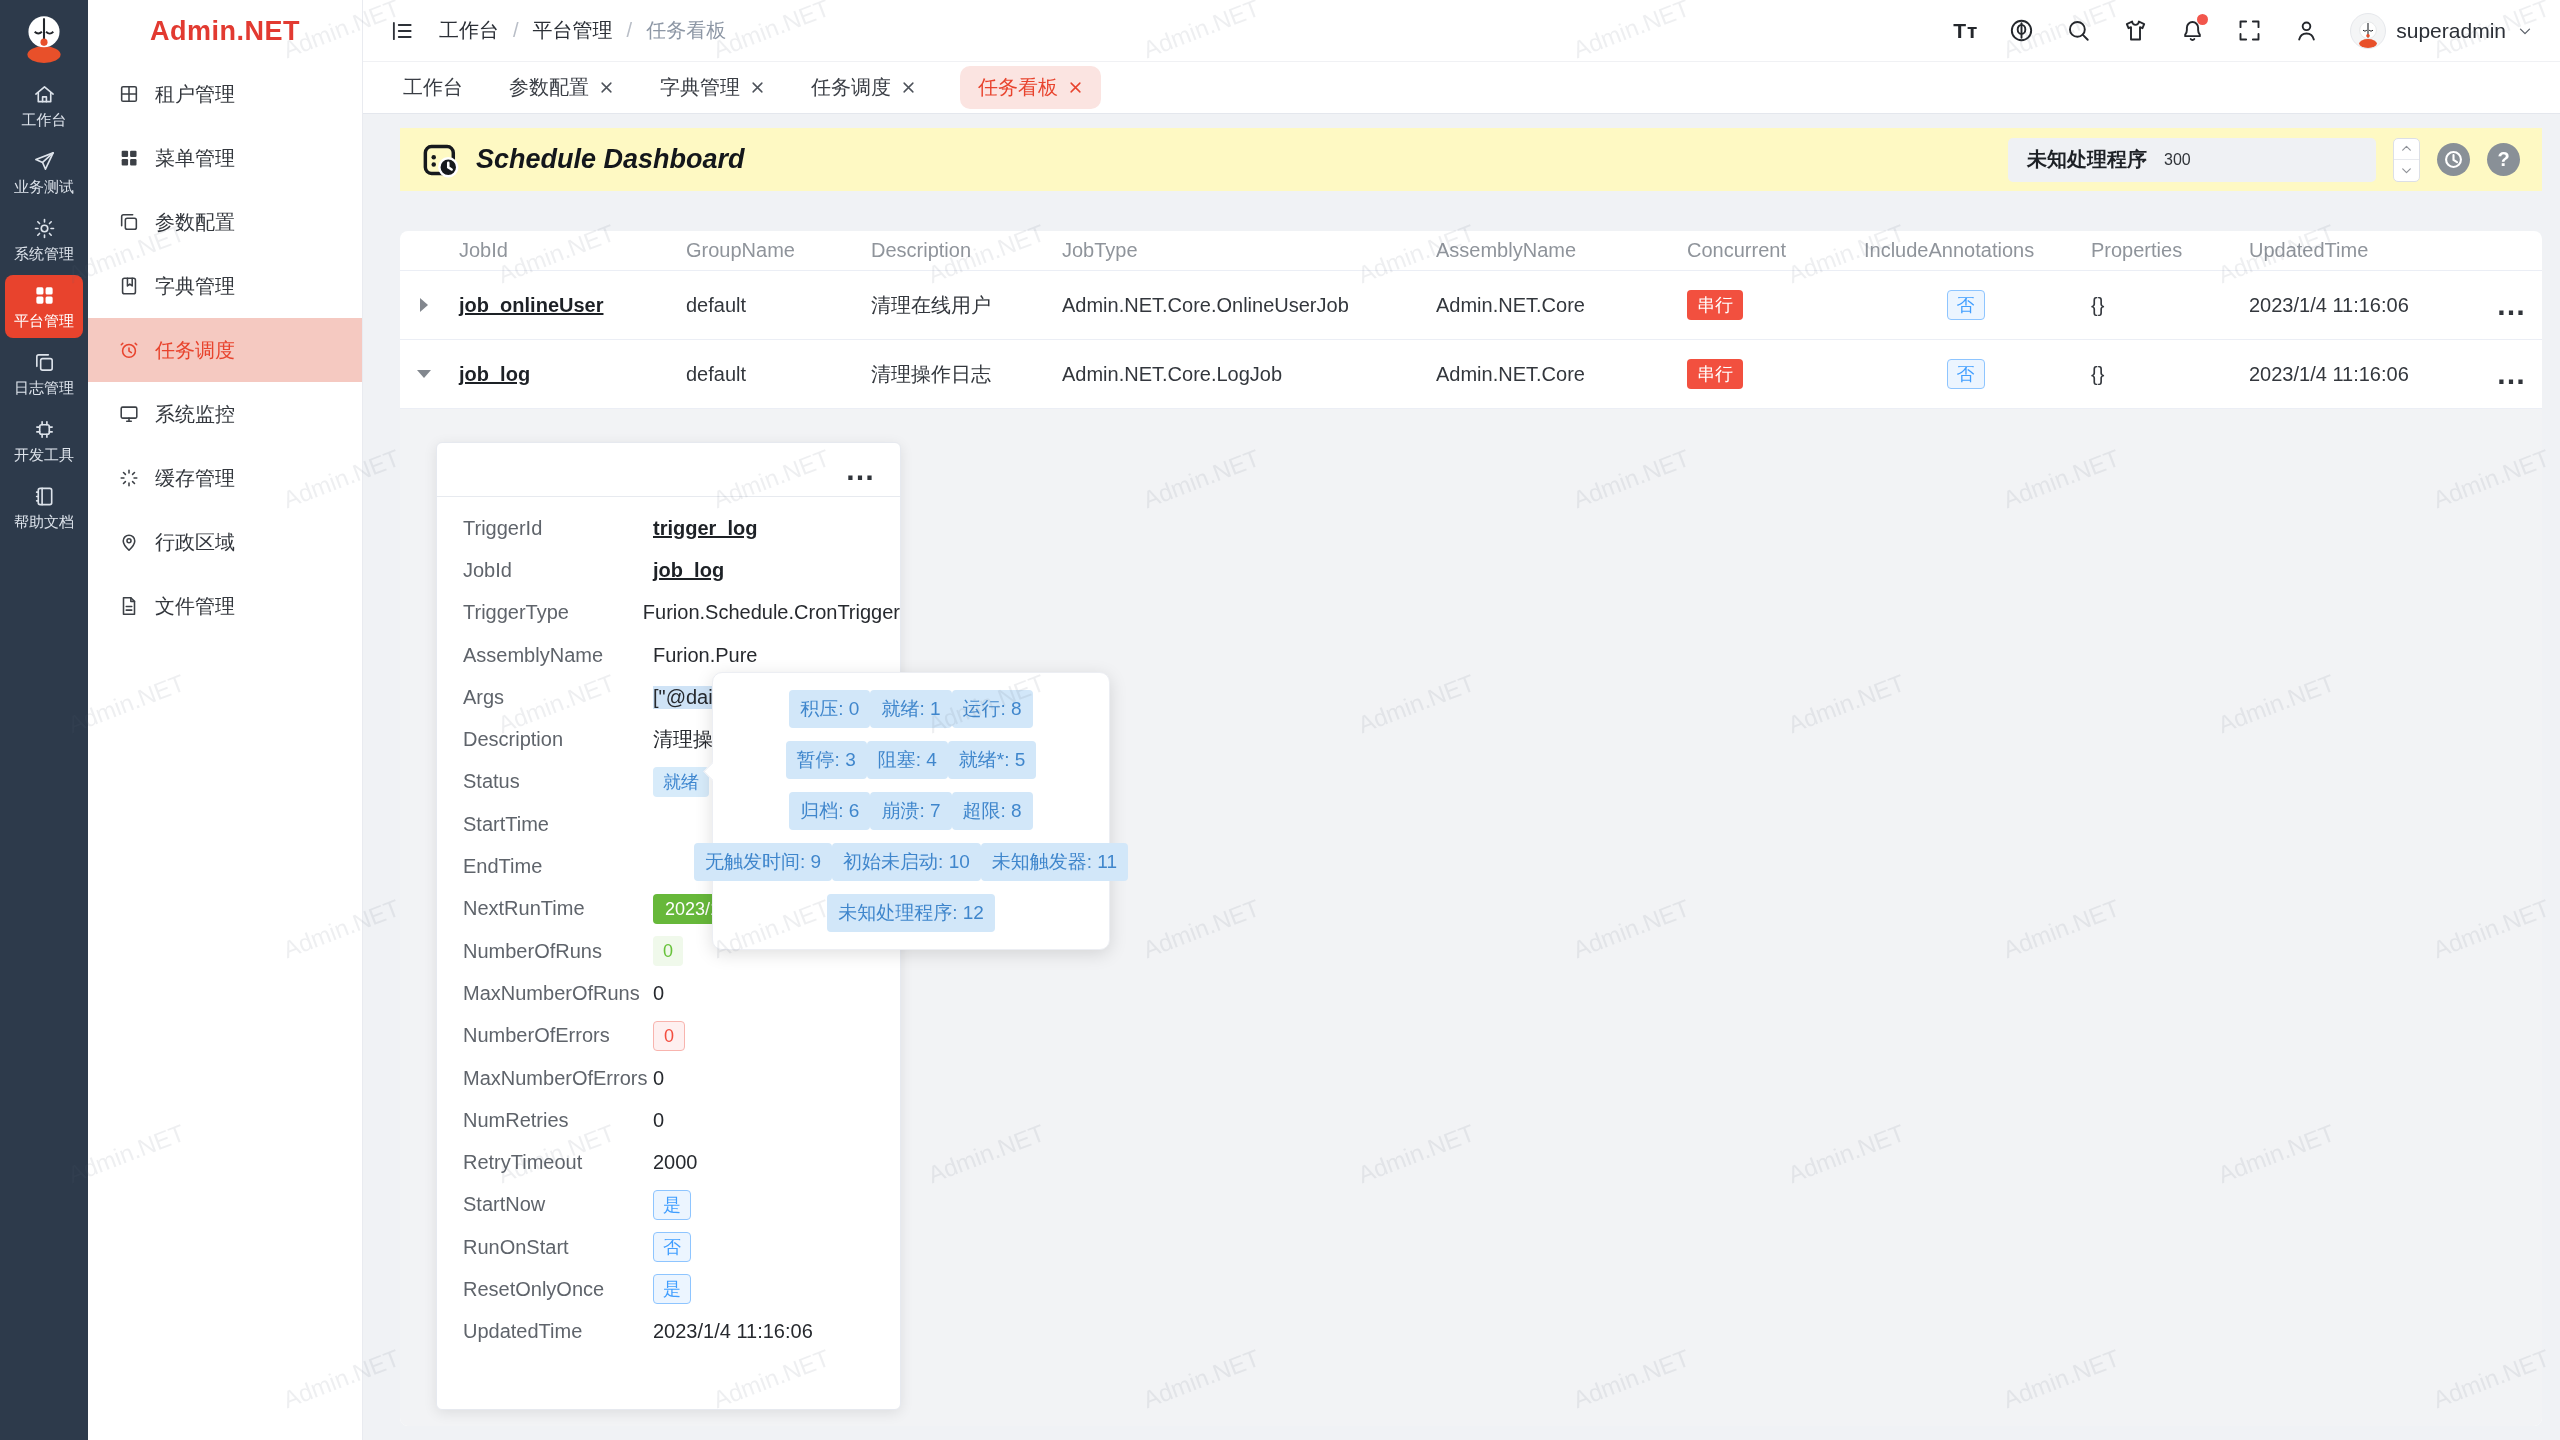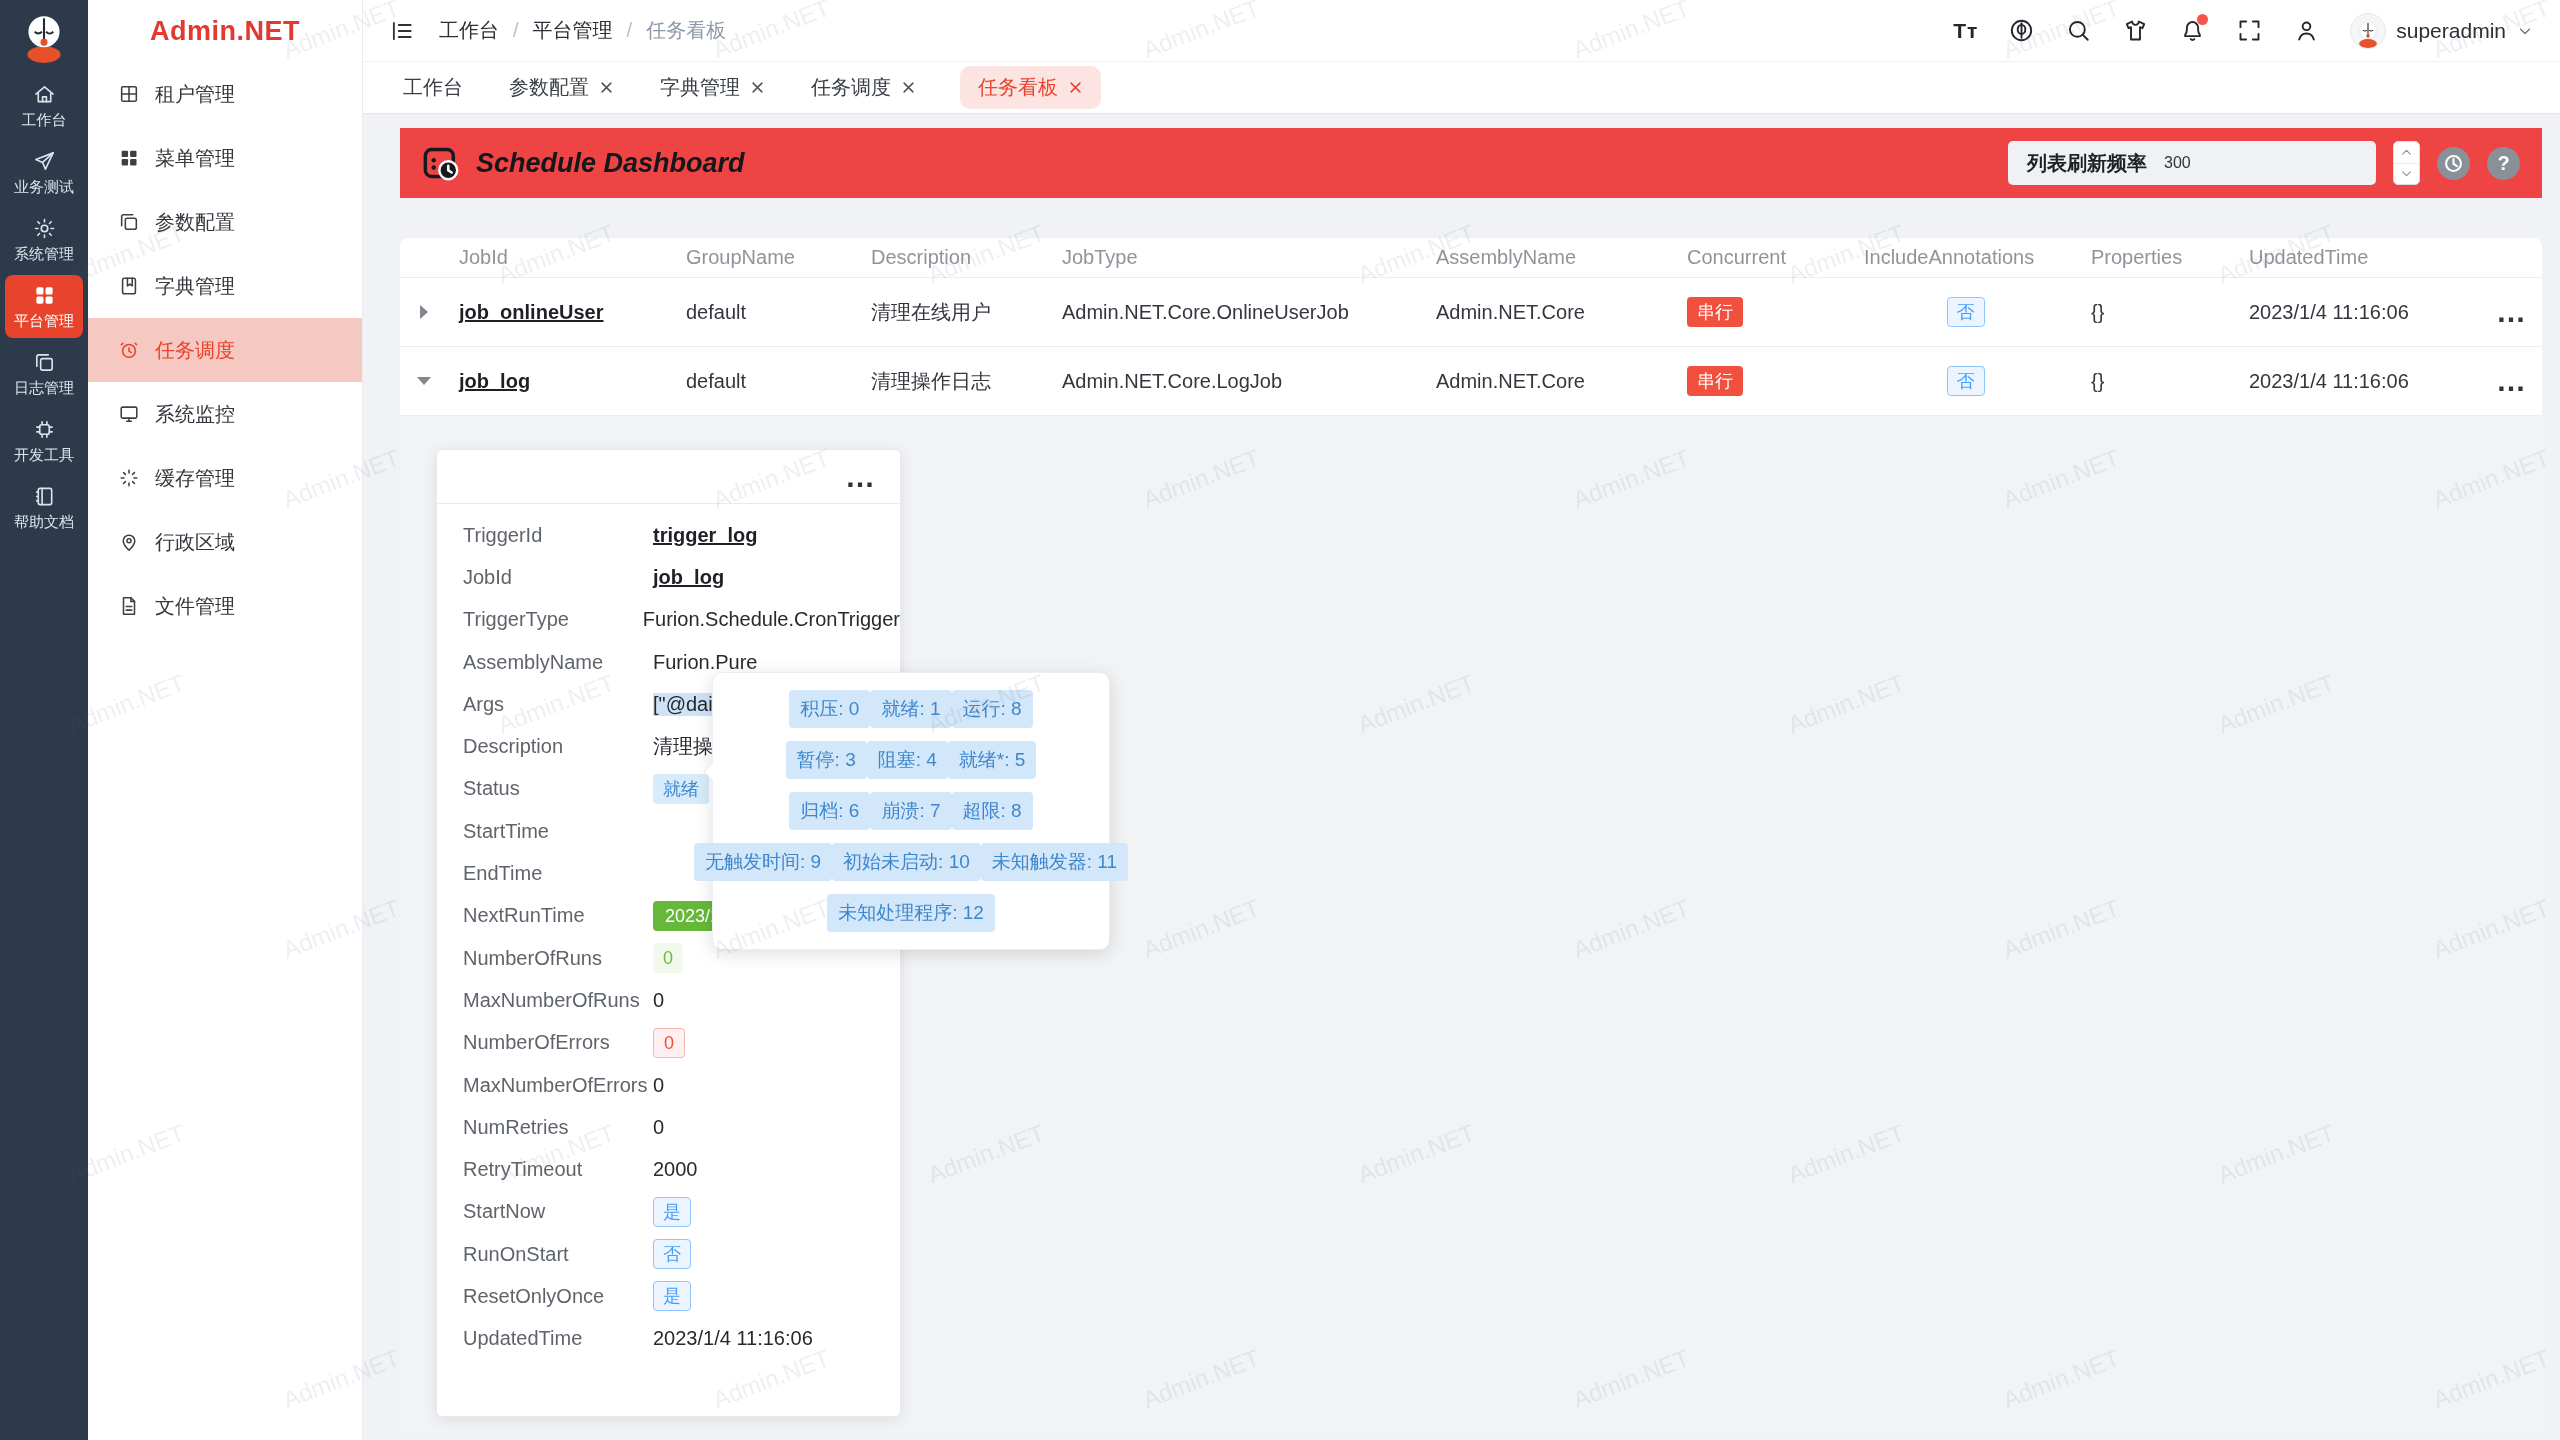--- a/index.html
+++ b/index.html
@@ -43,21 +43,21 @@
 
   
   .tabsbar { height:52px; background:#fff; border-bottom:1px solid #e4e7ed; display:flex; align-items:center; padding:0 38px; gap:42px; }
   .tab { display:flex; align-items:center; gap:10px; font-size:20px; color:#3a3e45; cursor:pointer; padding:8px 2px; border-radius:10px; }
   .tab .x { width:15px; height:15px; color:#4d525a; }
   .tab.active { background:#fbe4e1; color:#e8432d; padding:8px 18px; }
   .tab.active .x { color:#e8432d; }
 
   
   .content { position:absolute; top:115px; left:0; right:0; bottom:0; padding:13px 18px 0 37px; }
-  .toolbar-card { height:70px; background:#ef4444; border-radius:0; display:flex; align-items:center; padding:0 22px; }
+  .toolbar-card { height:63px; background:#fef9c3; border-radius:0; display:flex; align-items:center; padding:0 22px; }
   .tb-icon { width:38px; height:38px; }
   .tb-title { margin-left:16px; font-size:27px; font-weight:700; font-style:italic; color:#14171b; }
   .tb-right { margin-left:auto; display:flex; align-items:center; gap:17px; }
   .refresh-box { width:368px; height:44px; background:#eff1f4; border-radius:5px; display:flex; align-items:center; padding:0 19px; }
   .refresh-label { font-size:20px; font-weight:700; color:#1d2126; }
   .refresh-value { font-size:16px; color:#303439; margin-left:17px; }
   .stepper { width:27px; height:44px; background:#fff; border:1px solid #dcdfe6; border-radius:5px; display:flex; flex-direction:column; }
   .step-btn { flex:1; display:flex; align-items:center; justify-content:center; color:#909399; cursor:pointer; }
   .step-btn svg { width:13px; height:13px; stroke-width:2.2; }
   .step-btn + .step-btn { border-top:1px solid #e8eaee; }
@@ -358,21 +358,21 @@
       <svg class="tb-icon" viewBox="0 0 34 34">
         <rect x="3" y="5" width="25" height="24" rx="5.5" fill="none" stroke="#16191d" stroke-width="3.1"></rect>
         <circle cx="10.5" cy="14.5" r="2" fill="#16191d"></circle>
         <circle cx="10.5" cy="21" r="2" fill="#16191d"></circle>
         <circle cx="23.5" cy="23.5" r="8" fill="#16191d" stroke="#ffffff" stroke-width="2.2"></circle>
         <path d="M23.5 19.6v4l3 1.9" stroke="#ffffff" stroke-width="2.3" fill="none" stroke-linecap="round"></path>
       </svg>
       <span class="tb-title">Schedule Dashboard</span>
       <div class="tb-right">
         <div class="refresh-box">
-          <span class="refresh-label">列表刷新频率</span>
+          <span class="refresh-label">未知处理程序</span>
           <span class="refresh-value">300</span>
         </div>
         <div class="stepper">
           <div class="step-btn">
               <svg class="ic" viewBox="0 0 24 24">
                 <path d="M5 15l7-7 7 7"></path>
               </svg>
             </div>
           <div class="step-btn">
               <svg class="ic" viewBox="0 0 24 24">

